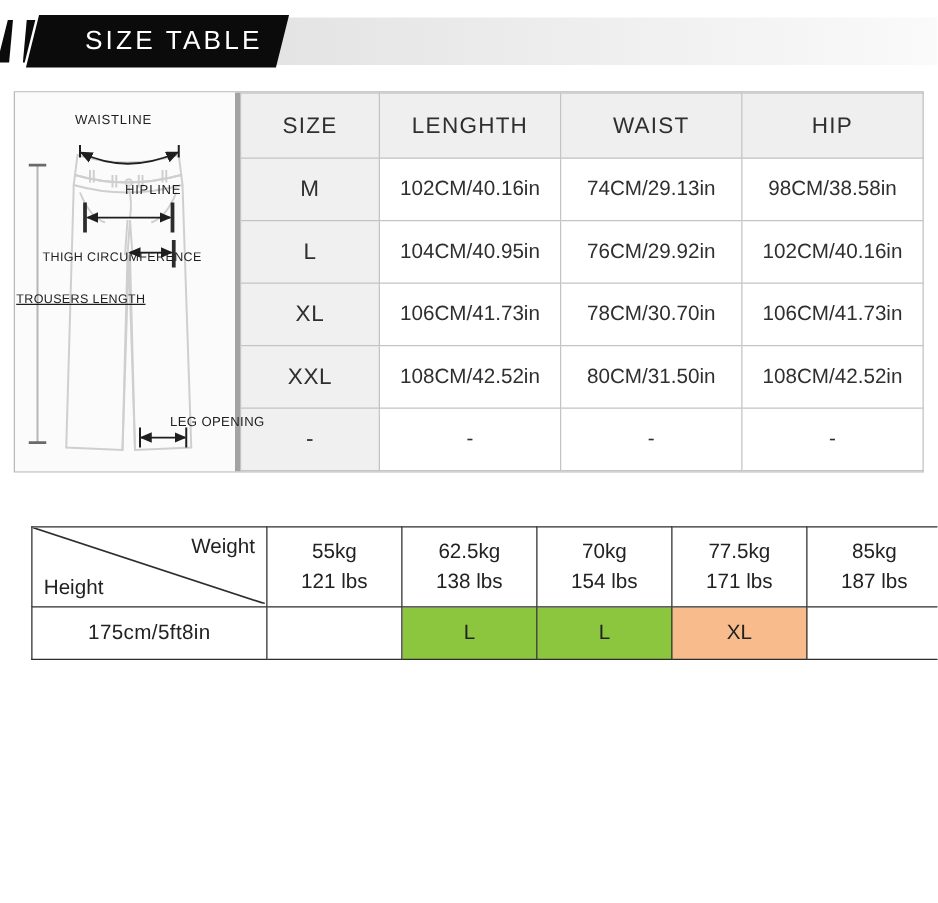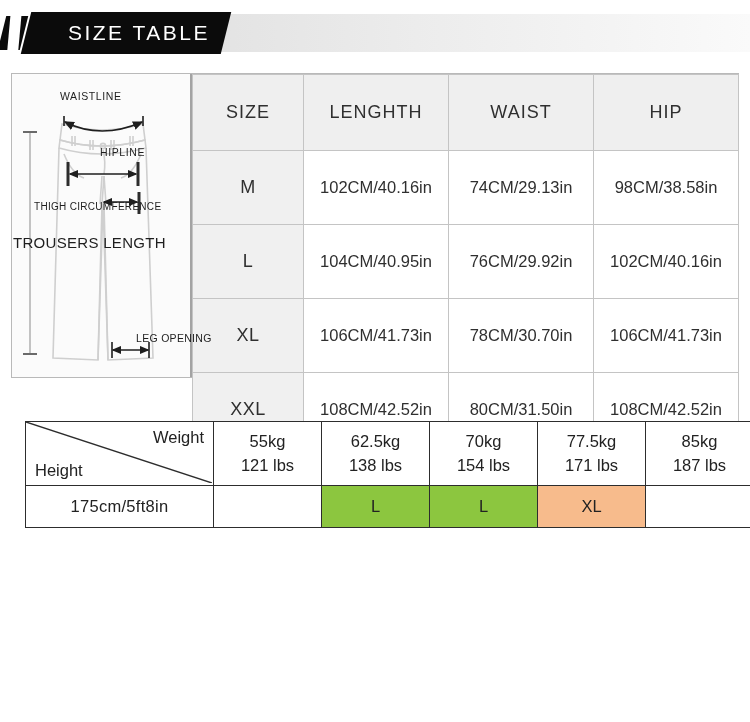--- a/index.html
+++ b/index.html
@@ -84,40 +84,40 @@
     display: flex;
     border: 1px solid #b9b9b9;
     box-sizing: border-box;
     background: #ffffff;
   }
   .diagram {
     width: 180px;
     height: 100%;
     position: relative;
     background: #fbfbfb;
-    border-right: 2px solid #a3a3a3;
+    border-right: 4px solid #a3a3a3;
     box-sizing: border-box;
     flex: none;
   }
   .diagram svg { display: block; }
 
   table.t1 {
     border-collapse: collapse;
     width: 546px;
     table-layout: fixed;
     flex: none;
   }
   table.t1 th, table.t1 td {
     border: 1px solid #c4c4c4;
     text-align: center;
     font-weight: 400;
     font-size: 16.5px;
     color: #2f2f2f;
     height: 49px;
-    padding: 12px;
+    padding: 0;
     background: #ffffff;
   }
   table.t1 thead th {
     background: #efefef;
     font-size: 18px;
     letter-spacing: 1px;
     height: 51px;
   }
   table.t1 .c-size {
     background: #f0f0f0;
@@ -242,21 +242,21 @@
 
       <path d="M18 58 L18 280" stroke="#b5b5b5" stroke-width="1.6"></path>
       <path d="M11 58 L25 58 M11 280 L25 280" stroke="#6a6a6a" stroke-width="2.2"></path>
 
       <path d="M101 276 L136 276" stroke="#1e1e1e" stroke-width="1.4" marker-start="url(#arL)" marker-end="url(#ar)"></path>
       <path d="M100 268 L100 284 M137 268 L137 284" stroke="#1e1e1e" stroke-width="1.6"></path>
     </svg>
     <div style="position:absolute;left:48px;top:16px;font-size:10.5px;letter-spacing:.6px;color:#1e1e1e;">WAISTLINE</div>
     <div style="position:absolute;left:62px;top:72px;font-size:10.5px;letter-spacing:.6px;color:#1e1e1e;margin-left:26px;">HIPLINE</div>
     <div style="position:absolute;left:22px;top:127px;font-size:10px;letter-spacing:.3px;color:#1e1e1e;white-space:nowrap;">THIGH CIRCUMFERENCE</div>
-    <div style="position:absolute;left:1px;top:160px;font-size:15px;letter-spacing:.3px;color:#1e1e1e;white-space:nowrap;">TROUSERS LENGTH</div>
+    <div style="position:absolute;left:1px;top:160px;font-size:10px;letter-spacing:.3px;color:#1e1e1e;white-space:nowrap;text-decoration:underline;">TROUSERS LENGTH</div>
     <div style="position:absolute;left:100px;top:258px;font-size:10.5px;letter-spacing:.3px;color:#1e1e1e;white-space:nowrap;padding-left:24px;">LEG OPENING</div>
   </div>
 
   <table class="t1">
     <colgroup>
       <col class="w-size">
         <col class="w-data">
         <col class="w-data">
         <col class="w-data">
     </colgroup>

